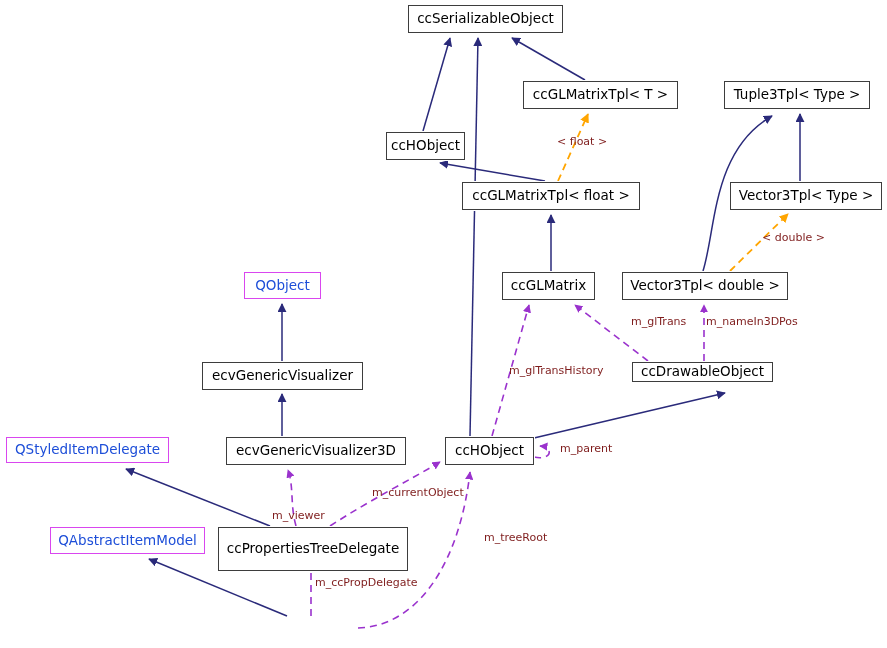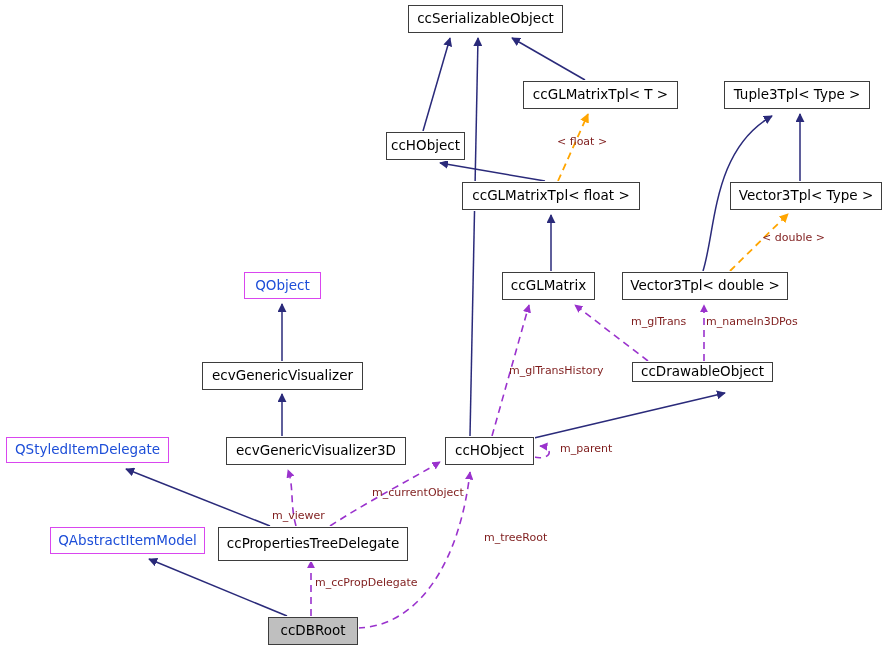--- a/index.html
+++ b/index.html
@@ -130,23 +130,22 @@
   <div class="node" style="left:632px;top:362px;width:141px;height:20px;">ccDrawableObject</div>
 
   <div class="node ext" style="left:6px;top:437px;width:163px;height:26px;">QStyledItemDelegate</div>
 
   <div class="node" style="left:192px;top:437px;width:180px;height:28px;margin-left:34px;">ecvGenericVisualizer3D</div>
 
   <div class="node" style="left:445px;top:437px;width:89px;height:28px;">ccHObject</div>
 
   <div class="node ext" style="left:38px;top:527px;width:155px;height:27px;margin-left:12px;">QAbstractItemModel</div>
 
-  <div class="node" style="left:218px;top:527px;width:190px;height:34px;">ccPropertiesTreeDelegate</div>
+  <div class="node" style="left:218px;top:527px;width:190px;height:44px;">ccPropertiesTreeDelegate</div>
 
-  <div class="node hl" style="left:268px;top:617px;width:90px;height:28px;">ccDBRoot</div>
 
   <div class="edge-label" style="left:557px;top:136px;">&lt; float &gt;</div>
 
   <div class="edge-label" style="left:762px;top:232px;">&lt; double &gt;</div>
 
   <div class="edge-label" style="left:631px;top:316px;">m_glTrans</div>
 
   <div class="edge-label" style="left:706px;top:316px;">m_nameIn3DPos</div>
 
   <div class="edge-label" style="left:509px;top:365px;">m_glTransHistory</div>

